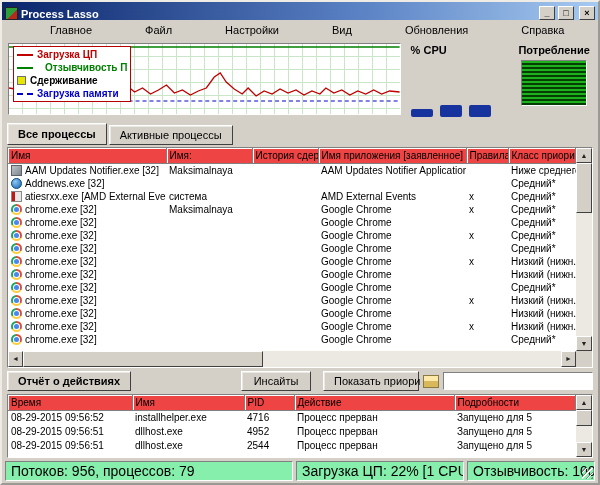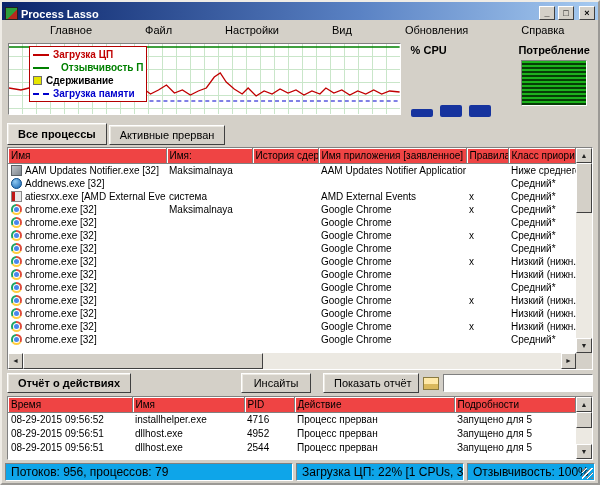--- a/index.html
+++ b/index.html
@@ -16,21 +16,21 @@
 
   
   .menubar{flex:0 0 19px;display:flex;align-items:center;padding:0 2px;}
   .menu-item{padding:2px 7px;cursor:default;margin-left:39px;}
 
   
   .graph-panel{flex:0 0 82px;display:flex;padding:4px 6px 2px 6px;gap:10px;}
   .graph-box{position:relative;width:394px;height:72px;border:1px solid;border-color:#808080 #fff #fff #808080;background-color:#fff;
     background-image:repeating-linear-gradient(to right,transparent 0 13px,#c9e6c9 13px 14px),repeating-linear-gradient(to bottom,transparent 0 12px,#c9e6c9 12px 13px);}
   .graph-box svg{position:absolute;inset:0;width:100%;height:100%;}
-  .legend{position:absolute;left:20px;top:2px;width:118px;background:#fff;border:1px solid #b40000;padding:1px 3px;font-size:10px;font-weight:bold;}
+  .legend{position:absolute;left:4px;top:2px;width:118px;background:#fff;border:1px solid #b40000;padding:1px 3px;font-size:10px;font-weight:bold;}
   .legend-item{display:flex;align-items:center;gap:4px;height:13px;white-space:nowrap;overflow:hidden;}
   .legend-sym{flex:0 0 16px;}
   .legend-sym.line,.legend-sym.dashed{border-top:2px solid #000;height:0;}
   .legend-sym.dashed{border-top-style:dashed;}
   .legend-sym.square{flex:0 0 9px;width:9px;height:9px;border:1px solid #707070;}
   .cpu-section{width:96px;display:flex;flex-direction:column;padding-top:1px;}
   .cpu-label{font-weight:bold;}
   .cpu-bars{margin-top:auto;display:flex;align-items:flex-end;gap:7px;height:16px;padding-bottom:2px;}
   .cpu-bar{width:22px;background:#16339e;border-radius:2px;}
   .consumption{margin-left:auto;width:76px;display:flex;flex-direction:column;align-items:center;padding-top:1px;}
@@ -80,21 +80,21 @@
   .filter-icon{width:16px;height:13px;background:linear-gradient(180deg,#ffe9a8 50%,#d9b85c 50%);border:1px solid #8a7a40;flex:0 0 16px;}
   .filter-input{flex:1;height:18px;border:1px solid;border-color:#808080 #fff #fff #808080;background:#fff;font-size:11px;padding:0 3px;font-family:"Liberation Sans",sans-serif;}
 
   
   .atable-wrap{flex:0 0 64px;margin:0 5px;border:1px solid;border-color:#808080 #fff #fff #808080;background:#fff;
     display:grid;grid-template-columns:1fr 16px;grid-template-rows:1fr;}
   .atable-wrap td{height:14px;line-height:14px;}
 
   
   .statusbar{flex:0 0 22px;display:flex;gap:3px;padding:3px 3px 2px 3px;align-items:stretch;}
-  .sb-panel{border:1px solid;border-color:#808080 #fff #fff #808080;font-size:12px;padding:1px 5px;display:flex;align-items:center;white-space:nowrap;overflow:hidden;background:#0ea5e9;}
+  .sb-panel{border:1px solid;border-color:#808080 #fff #fff #808080;font-size:14px;padding:1px 5px;display:flex;align-items:center;white-space:nowrap;overflow:hidden;background:#86efac;}
   .sb-p1{flex:0 0 288px;}
   .sb-p2{flex:1;}
   .sb-p3{flex:0 0 128px;position:relative;}
   .grip{position:absolute;right:1px;bottom:1px;width:11px;height:11px;
     background:repeating-linear-gradient(135deg,transparent 0 2px,#808080 2px 3px,#fff 3px 4px);}
 </style>
 </head>
 <body>
 
 <div class="window">
@@ -151,21 +151,21 @@
       </div>
     </div>
     <div class="consumption">
       <div class="consumption-label">Потребление</div>
       <div class="mem-box"></div>
     </div>
   </div>
 
   <div class="tabs-row">
     <button class="btn tab-active">Все процессы</button>
-    <button class="btn tab-inactive">Активные прерван</button>
+    <button class="btn tab-inactive">Активные процессы</button>
   </div>
 
   <div class="ptable-wrap">
     <div class="tbl-area">
       <table>
         <colgroup>
           <col style="width:158px">
             <col style="width:86px">
             <col style="width:66px">
           <col style="width:148px">
@@ -307,21 +307,21 @@
       <div class="sb-btn">◄</div>
       <div class="sb-thumb-h"></div>
       <div class="sb-btn" style="margin-left:auto">►</div>
     </div>
     <div class="sb-corner"></div>
   </div>
 
   <div class="actions-row">
     <button class="btn report-tab">Отчёт о действиях</button>
     <button class="btn insights-btn">Инсайты</button>
-    <button class="btn show-report-btn">Показать отчёт</button>
+    <button class="btn show-report-btn">Показать приори</button>
     <span class="filter-icon"></span>
     <input class="filter-input" type="text" value="" style="">
   </div>
 
   <div class="atable-wrap">
     <div class="tbl-area">
       <table>
         <colgroup>
           <col style="width:124px">
             <col style="width:112px">

